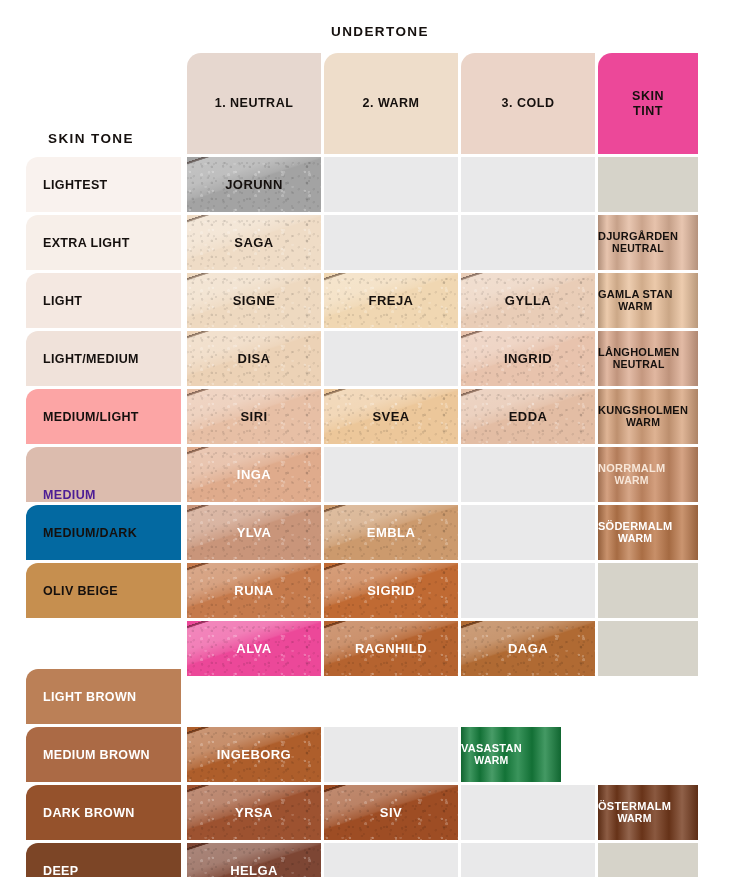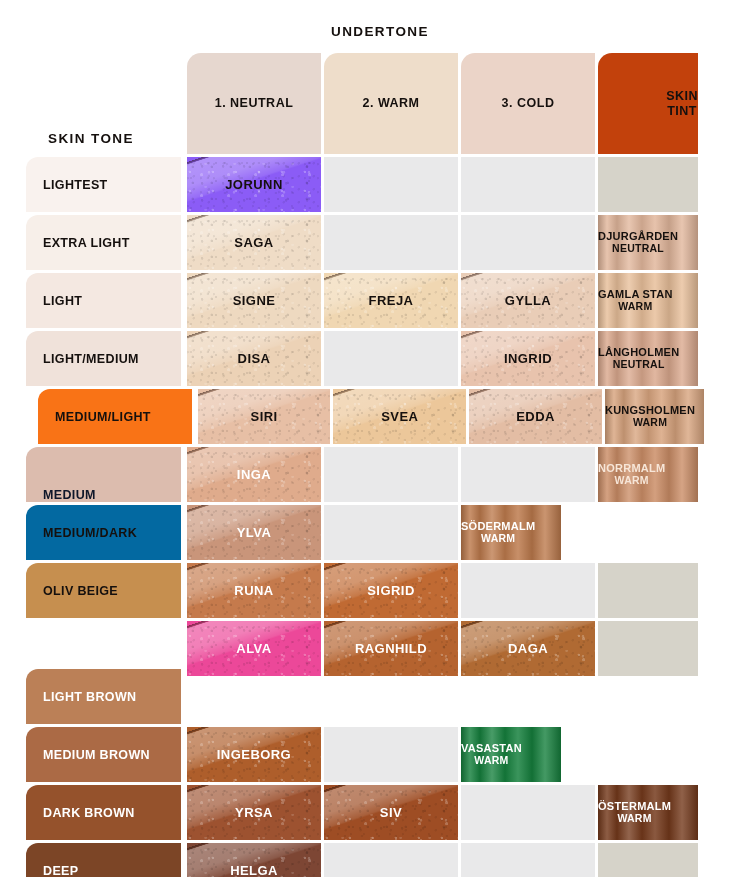--- a/index.html
+++ b/index.html
@@ -166,29 +166,29 @@
         <div class="cell c-label"></div>
         <div class="cell head c-swatch" style="background: rgb(230, 215, 207);">
           <div class="head-txt">1. NEUTRAL</div>
         </div>
         <div class="cell head c-swatch" style="background: rgb(238, 221, 202);">
           <div class="head-txt">2. WARM</div>
         </div>
         <div class="cell head c-swatch" style="background: rgb(235, 212, 200);">
           <div class="head-txt">3. COLD</div>
         </div>
-        <div class="cell head c-tint" style="background: #c2410c; justify-content: flex-end;">
+        <div class="cell head c-tint" style="background: #ec4899;">
           <div class="head-txt"><span>SKIN</span><br><span>TINT</span></div>
         </div>
       </div>
       <div class="row brow">
         <div class="cell c-label lab" style="background: rgb(249, 242, 238);">
           <span class="lab-txt" style="color: rgb(21, 16, 14);">LIGHTEST</span>
         </div>
-        <div class="cell c-swatch sw filled" style="background: #8b5cf6;">
+        <div class="cell c-swatch sw filled" style="background: #a3a3a3;">
           <div class="sw-name" style="color: rgb(21, 16, 14);">JORUNN</div>
         </div>
         <div class="cell c-swatch sw" style="background: rgb(233, 233, 234);"></div>
         <div class="cell c-swatch sw" style="background: rgb(233, 233, 234);"></div>
         <div class="cell c-tint tint" style="background: rgb(214, 211, 201);"></div>
       </div>
       <div class="row brow">
         <div class="cell c-label lab" style="background: rgb(247, 239, 233);">
           <span class="lab-txt" style="color: rgb(21, 16, 14);">EXTRA LIGHT</span>
         </div>
@@ -227,56 +227,59 @@
         </div>
         <div class="cell c-swatch sw" style="background: rgb(233, 233, 234);"></div>
         <div class="cell c-swatch sw filled" style="background: rgb(232, 195, 173);">
           <div class="sw-name" style="color: rgb(21, 16, 14);">INGRID</div>
         </div>
         <div class="cell c-tint tint filled" style="background: rgb(219, 169, 142);">
           <div class="tint-name" style="color: rgb(21, 16, 14);"><span>LÅNGHOLMEN</span><span class="l2">NEUTRAL</span></div>
         </div>
       </div>
       <div class="row brow">
-        <div class="cell c-label lab" style="background: #f97316; margin-left: 12px;">
+        <div class="cell c-label lab" style="background: #fca5a5;">
           <span class="lab-txt" style="color: rgb(21, 16, 14);">MEDIUM/LIGHT</span>
         </div>
         <div class="cell c-swatch sw filled" style="background: rgb(231, 191, 165);">
           <div class="sw-name" style="color: rgb(21, 16, 14);">SIRI</div>
         </div>
         <div class="cell c-swatch sw filled" style="background: rgb(236, 199, 154);">
           <div class="sw-name" style="color: rgb(21, 16, 14);">SVEA</div>
         </div>
         <div class="cell c-swatch sw filled" style="background: rgb(227, 189, 164);">
           <div class="sw-name" style="color: rgb(21, 16, 14);">EDDA</div>
         </div>
         <div class="cell c-tint tint filled" style="background: rgb(216, 164, 126);">
           <div class="tint-name" style="color: rgb(21, 16, 14);"><span>KUNGSHOLMEN</span><span class="l2">WARM</span></div>
         </div>
       </div>
       <div class="row brow">
         <div class="cell c-label lab" style="background: rgb(220, 188, 174);">
-          <span class="lab-txt" style="color: #0f172a; margin-top: 40px;">MEDIUM</span>
+          <span class="lab-txt" style="color: #4c1d95; margin-top: 40px;">MEDIUM</span>
         </div>
         <div class="cell c-swatch sw filled" style="background: rgb(223, 171, 140);">
           <div class="sw-name" style="color: rgb(255, 255, 255);">INGA</div>
         </div>
         <div class="cell c-swatch sw" style="background: rgb(233, 233, 234);"></div>
         <div class="cell c-swatch sw" style="background: rgb(233, 233, 234);"></div>
         <div class="cell c-tint tint filled" style="background: rgb(203, 141, 102);">
           <div class="tint-name" style="color: rgb(247, 230, 216);"><span>NORRMALM</span><span class="l2">WARM</span></div>
         </div>
       </div>
       <div class="row brow">
         <div class="cell c-label lab" style="background: #0369a1;">
           <span class="lab-txt" style="color: rgb(21, 16, 14);">MEDIUM/DARK</span>
         </div>
         <div class="cell c-swatch sw filled" style="background: rgb(201, 149, 122);">
           <div class="sw-name" style="color: rgb(255, 255, 255);">YLVA</div>
         </div>
+        <div class="cell c-swatch sw filled" style="background: rgb(204, 154, 109);">
+          <div class="sw-name" style="color: rgb(255, 255, 255);">EMBLA</div>
+        </div>
         <div class="cell c-swatch sw" style="background: rgb(233, 233, 234);"></div>
         <div class="cell c-tint tint filled" style="background: rgb(189, 122, 76);">
           <div class="tint-name" style="color: rgb(255, 255, 255);"><span>SÖDERMALM</span><span class="l2">WARM</span></div>
         </div>
       </div>
       <div class="row brow">
         <div class="cell c-label lab" style="background: rgb(198, 143, 79);">
           <span class="lab-txt" style="color: rgb(21, 16, 14);">OLIV BEIGE</span>
         </div>
         <div class="cell c-swatch sw filled" style="background: rgb(197, 122, 76);">

